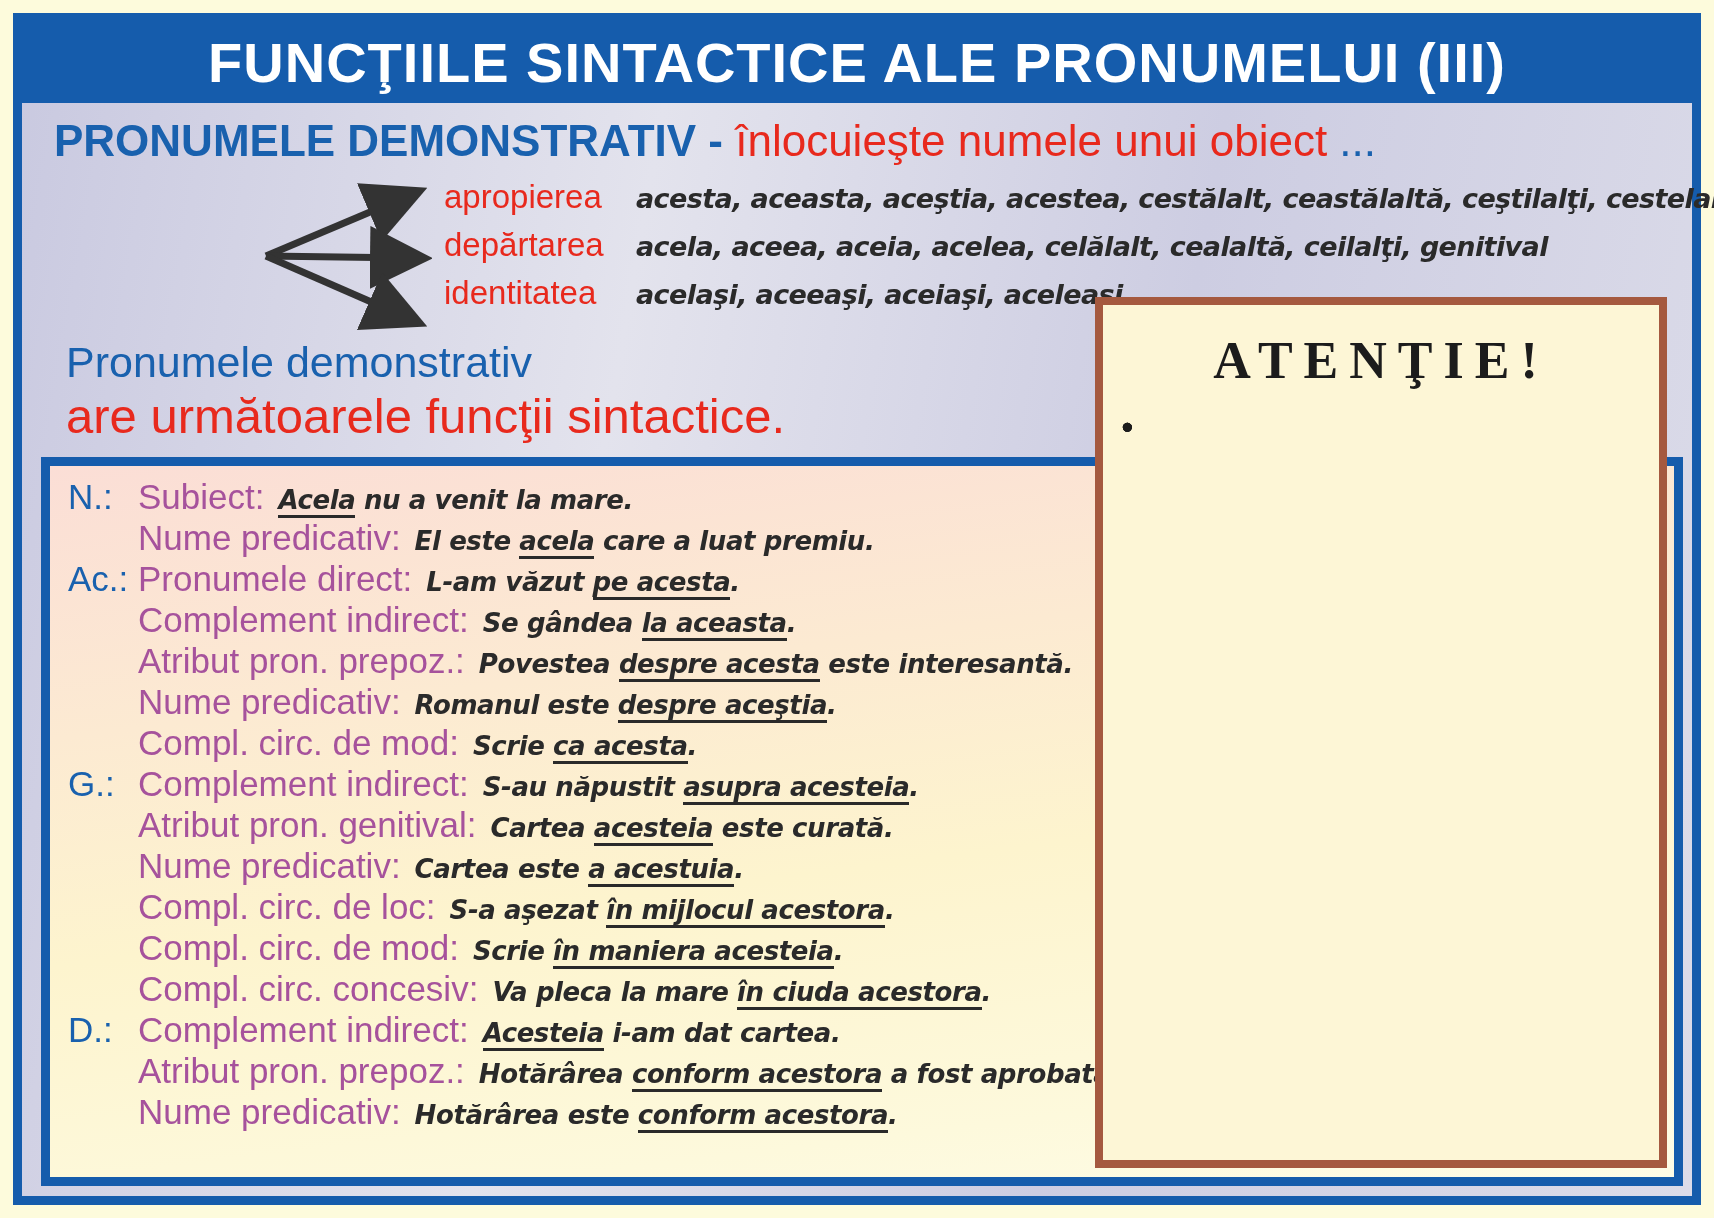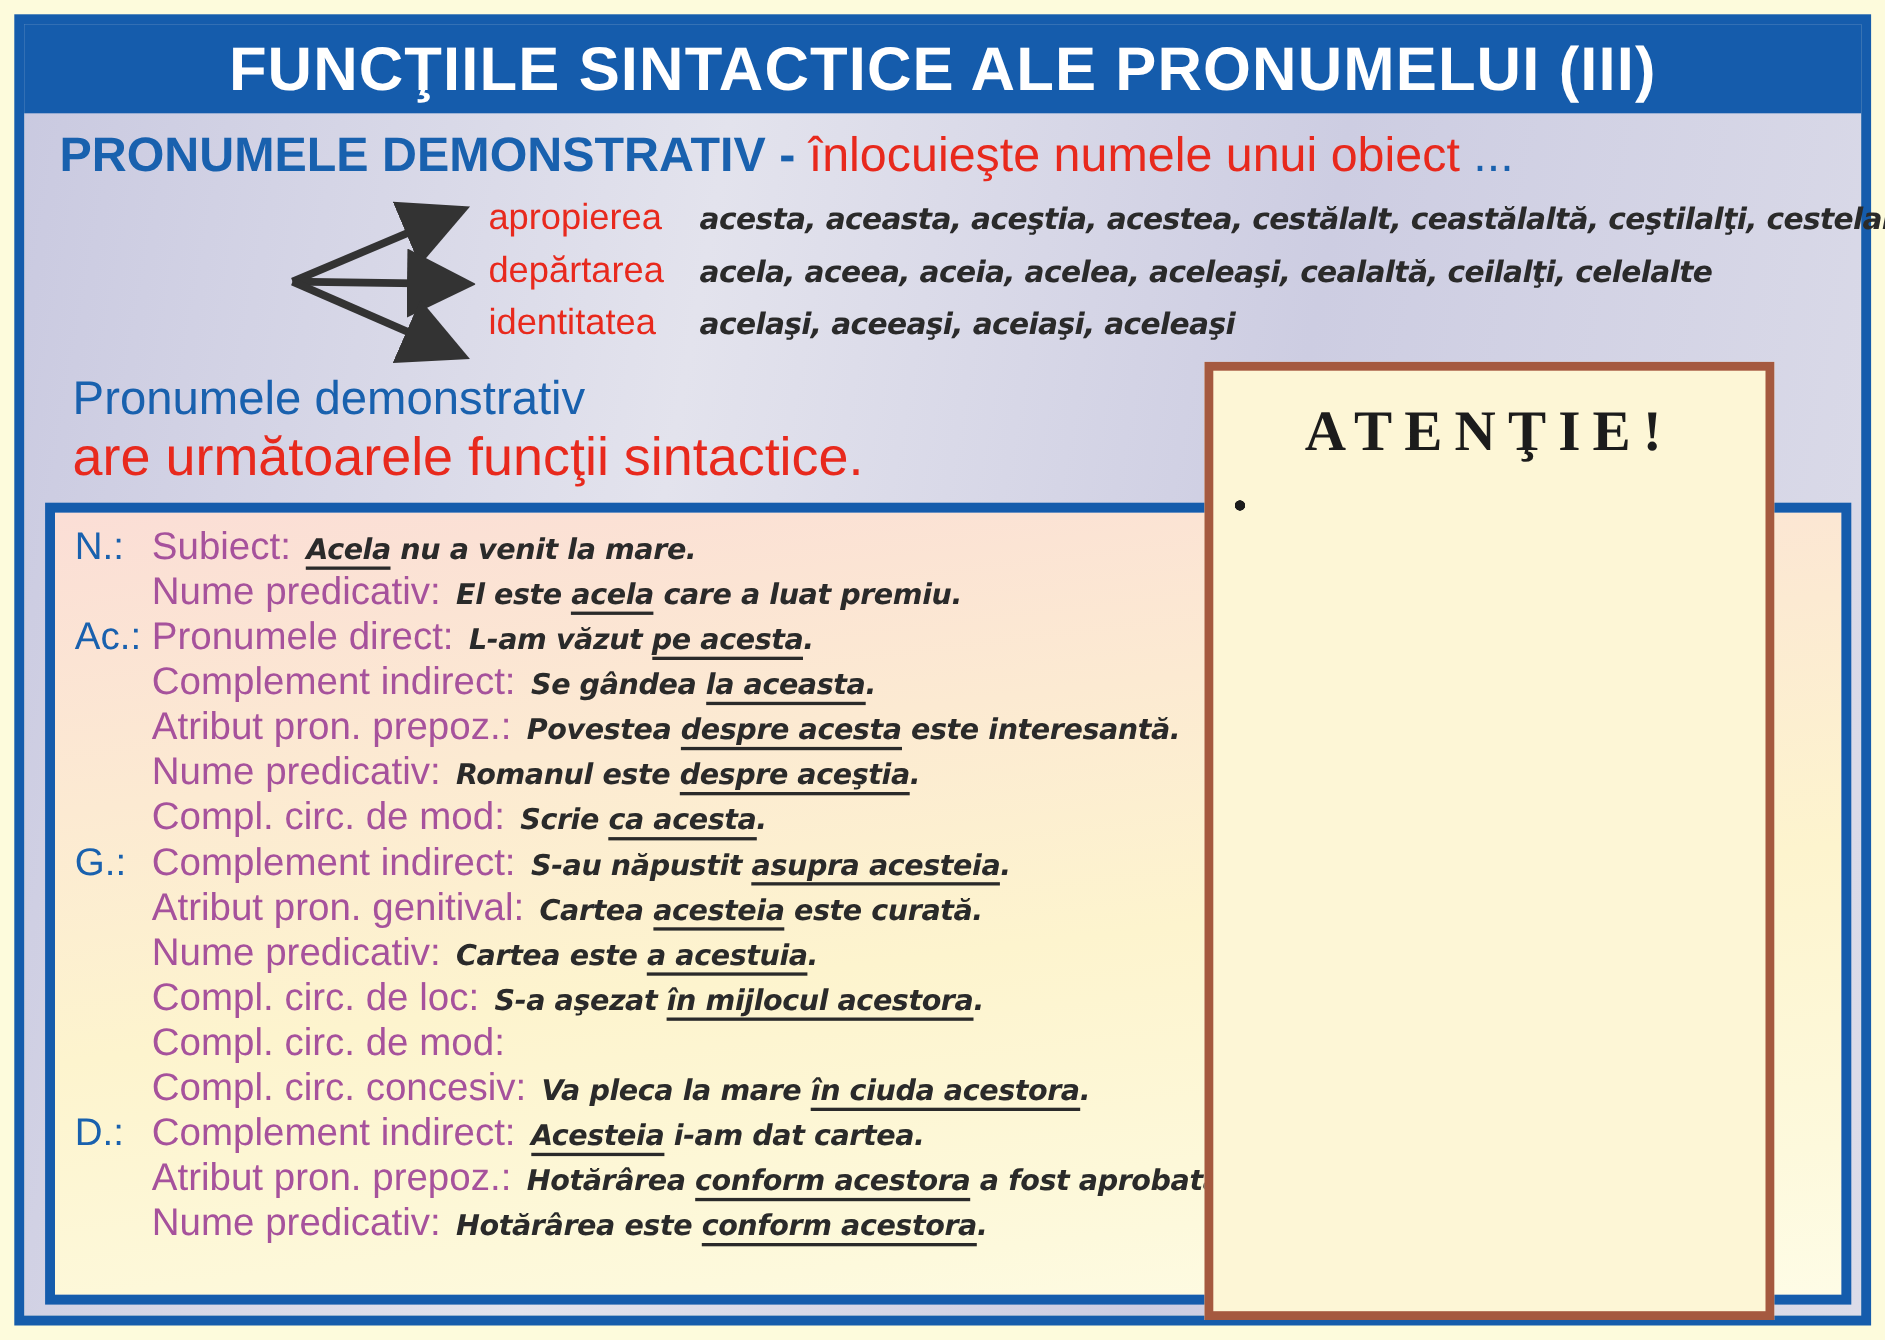--- a/index.html
+++ b/index.html
@@ -53,23 +53,23 @@
   .func-row{display:flex;align-items:baseline;height:41px;white-space:nowrap;}
   .func-case{width:78px;flex:0 0 78px;font-size:35px;color:#1961AE;padding-left:8px;box-sizing:border-box;}
   .func-label{font-size:35px;color:#A6529C;margin-right:14px;}
   .func-text{
     font-family:"DejaVu Sans",sans-serif;font-weight:bold;font-style:italic;
     font-size:26px;letter-spacing:-0.4px;color:#2A2A2A;
   }
   .func-text .seg-u{border-bottom:3px solid #2A2A2A;padding-bottom:0;margin-top:20px;}
   
   .atentie{
-    position:absolute;left:1073px;top:275px;width:518px;height:871px;box-sizing:border-box;
+    position:absolute;left:1073px;top:275px;width:572px;height:871px;box-sizing:border-box;
     border:8px solid #A5593F;background:#FDF6D6;
-    padding:10px 18px 0 18px;z-index:5;margin-top:32px;
+    padding:10px 18px 0 18px;z-index:5;
   }
   .atentie h2{
     margin:16px 0 18px 0;text-align:center;
     font-family:"Liberation Serif",serif;font-weight:bold;
     font-size:52px;letter-spacing:11px;color:#1c1c1c;
   }
   .bullet{
     position:relative;padding-left:30px;margin:0 0 4px 0;
     font-family:"Liberation Serif",serif;font-size:27px;line-height:35px;
     letter-spacing:-0.3px;color:#1c1c1c;
@@ -101,21 +101,21 @@
     <line x1="6" y1="76" x2="148" y2="138" stroke="#333" stroke-width="7" marker-end="url(#ah)"></line>
   </svg>
 
   <div class="ind-rows">
       <div class="ind-row">
     <span class="ind-label">apropierea</span>
     <span class="ind-forms">acesta, aceasta, aceştia, acestea, cestălalt, ceastălaltă, ceştilalţi, cestelalte</span>
   </div>
       <div class="ind-row">
     <span class="ind-label">depărtarea</span>
-    <span class="ind-forms">acela, aceea, aceia, acelea, aceleaşi, cealaltă, ceilalţi, celelalte</span>
+    <span class="ind-forms">acela, aceea, aceia, acelea, celălalt, cealaltă, ceilalţi, genitival</span>
   </div>
       <div class="ind-row">
     <span class="ind-label">identitatea</span>
     <span class="ind-forms">acelaşi, aceeaşi, aceiaşi, aceleaşi</span>
   </div>
     </div>
 
   <div class="intro1">Pronumele demonstrativ</div>
   <div class="intro2">are următoarele funcţii sintactice.</div>
 
@@ -171,20 +171,21 @@
     <span class="func-text"><span>Cartea este </span><span class="seg-u">a acestuia</span><span>.</span></span>
   </div>
       <div class="func-row">
     <span class="func-case"></span>
     <span class="func-label">Compl. circ. de loc:</span>
     <span class="func-text"><span>S-a aşezat </span><span class="seg-u">în mijlocul acestora</span><span>.</span></span>
   </div>
       <div class="func-row">
     <span class="func-case"></span>
     <span class="func-label">Compl. circ. de mod:</span>
+    <span class="func-text"><span>Scrie </span><span class="seg-u">în maniera acesteia</span><span>.</span></span>
   </div>
       <div class="func-row">
     <span class="func-case"></span>
     <span class="func-label">Compl. circ. concesiv:</span>
     <span class="func-text"><span>Va pleca la mare </span><span class="seg-u">în ciuda acestora</span><span>.</span></span>
   </div>
       <div class="func-row">
     <span class="func-case">D.:</span>
     <span class="func-label">Complement indirect:</span>
     <span class="func-text"><span class="seg-u">Acesteia</span><span> i-am dat cartea.</span></span>

